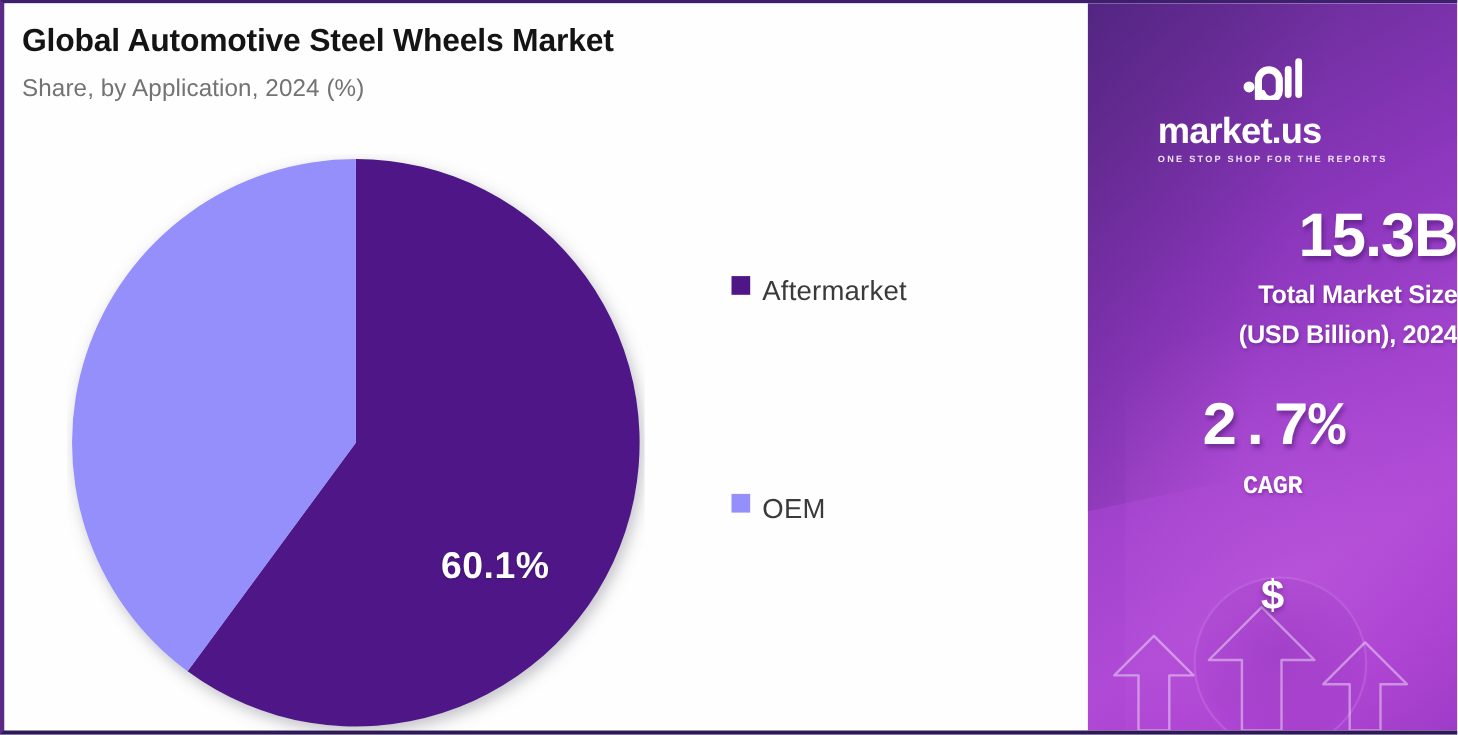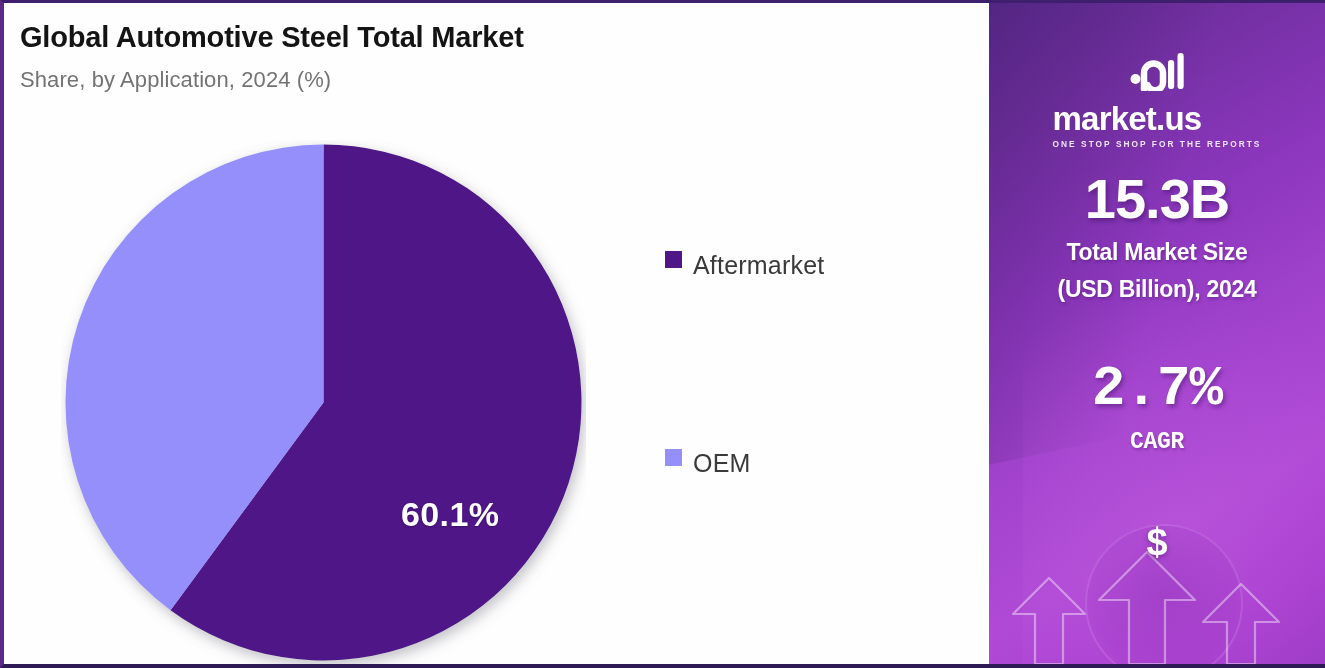--- a/index.html
+++ b/index.html
@@ -159,21 +159,21 @@
     margin-top: 4px;
     font-size: 8.3px;
     font-weight: bold;
     color: #f0e4f8;
     letter-spacing: 2.05px;
     white-space: nowrap;
   }
 
   
   .stat-block { position: absolute; left: 0; right: 0; text-align: center; }
-  .stat-size { top: 168px; }
+  .stat-size { top: 183px; text-align: right; }
   .stat-cagr { top: 358px; font-family: Liberation Mono, monospace; }
 
   .stat-value {
     font-size: 56px;
     font-weight: bold;
     color: #ffffff;
     letter-spacing: -1px;
     line-height: 1;
     text-shadow: 2px 3px 4px rgba(60,15,95,0.45);
   }
@@ -215,21 +215,21 @@
   }
 </style>
 </head>
 <body>
 
 <div id="infographic">
 
   <div class="chart-panel">
 
     <div class="titles">
-      <div class="chart-title">Global Automotive Steel Total Market</div>
+      <div class="chart-title">Global Automotive Steel Wheels Market</div>
       <div class="chart-subtitle">Share, by Application, 2024 (%)</div>
     </div>
 
     <div class="pie-wrap">
       <svg class="pie-svg" viewBox="0 0 525 525">
         <defs>
           <filter id="pieShadow" x="-25%" y="-25%" width="150%" height="150%">
             <feDropShadow dx="3" dy="5" stdDeviation="7" flood-color="#6a6a7a" flood-opacity="0.42"></feDropShadow>
           </filter>
         </defs>

